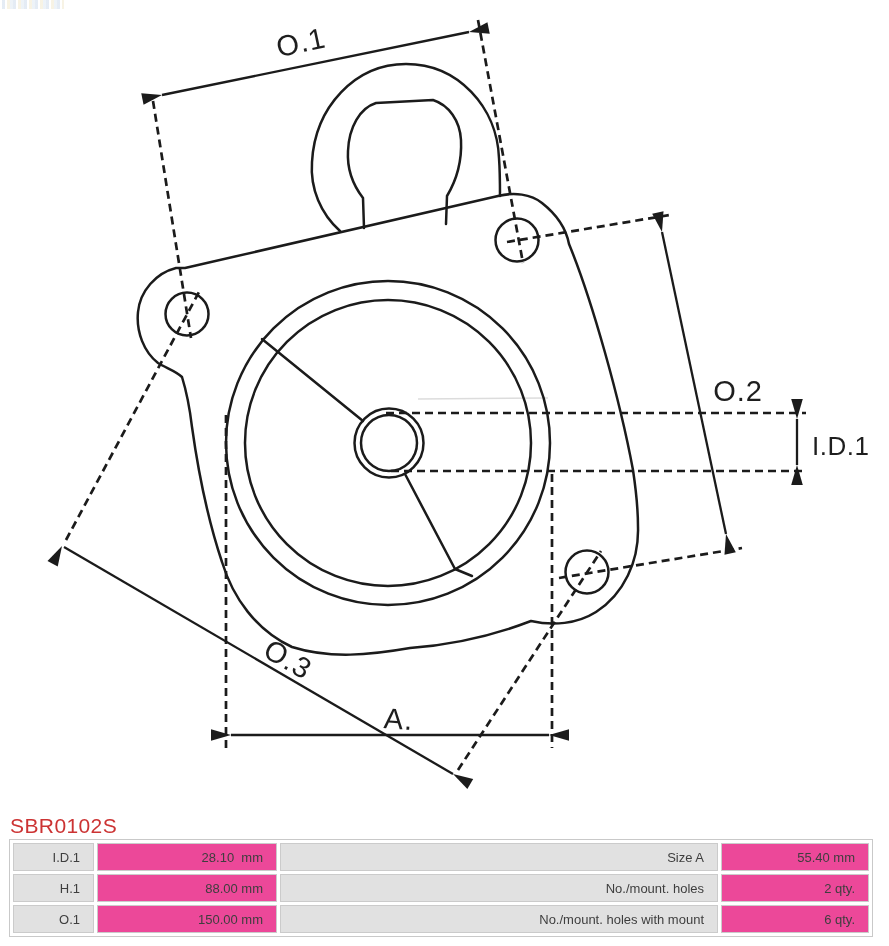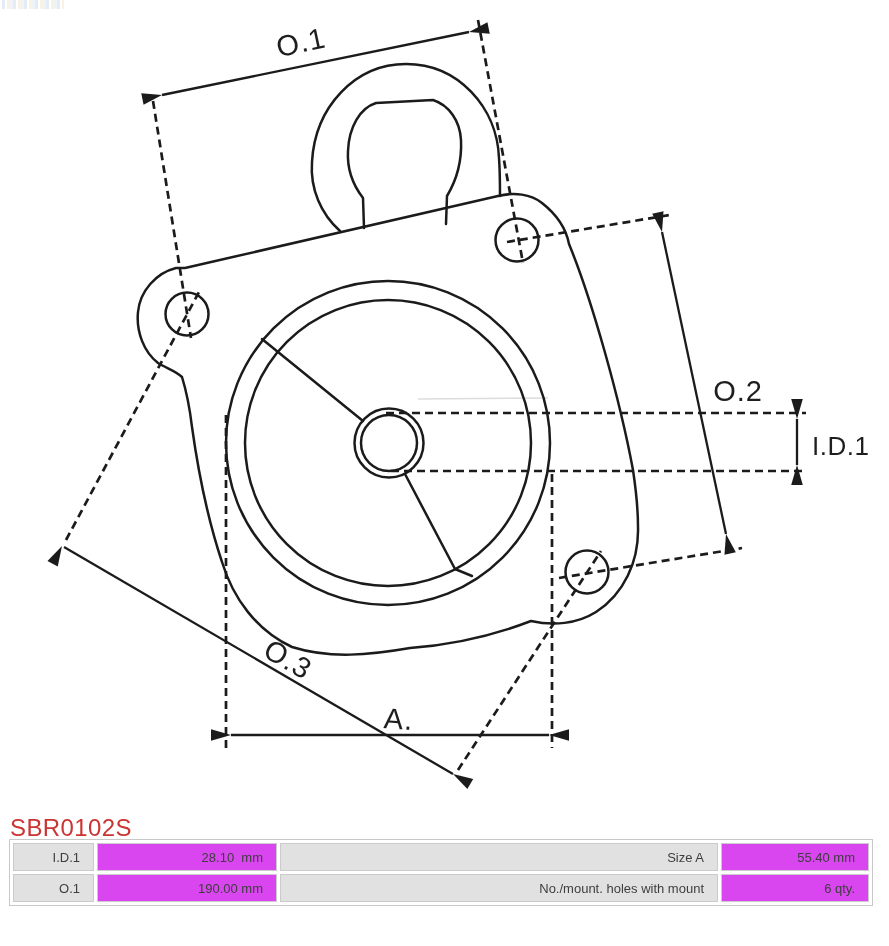--- a/index.html
+++ b/index.html
@@ -3,28 +3,28 @@
 <meta charset="utf-8">
 <style>
   html,body{margin:0;padding:0;background:#fff;}
   body{width:889px;height:946px;position:relative;font-family:"Liberation Sans",sans-serif;}
   .logo-remnant{position:absolute;top:0;left:2px;width:62px;height:9px;opacity:.55;
     background:repeating-linear-gradient(90deg,#cfdcec 0 3px,#ffffff 3px 5px,#f1e9cf 5px 8px,#dfe9f2 8px 11px);}
   .drawing-wrap{position:absolute;top:0;left:0;width:889px;height:810px;}
   svg text{font-family:"Liberation Sans",sans-serif;fill:#1e1e1e;}
   .dim-label{font-size:29px;letter-spacing:1px;}
   .dim-label-small{font-size:26px;letter-spacing:0.5px;}
-  .part-number{position:absolute;top:814px;left:10px;font-size:24px;font-weight:500;
+  .part-number{position:absolute;top:814px;left:10px;font-size:21px;font-weight:500;
     letter-spacing:.4px;color:#cc3333;}
   .spec-table{position:absolute;top:839px;left:9px;width:863px;table-layout:fixed;
     border-collapse:separate;border-spacing:3px;border:1px solid #c9c9c9;background:#fff;}
   .spec-table td{border:1px solid #cbcbcb;height:26px;font-size:13px;color:#3e3e3e;
     text-align:right;padding:0 13px 0 0;vertical-align:middle;overflow:hidden;}
   .spec-table td.lbl{background:#e1e1e1;}
-  .spec-table td.val{background:#d946ef;white-space:pre;}
+  .spec-table td.val{background:#ec4899;white-space:pre;}
 </style>
 </head>
 <body>
 
 <div class="logo-remnant"></div>
 
 <div class="drawing-wrap">
 <svg width="889" height="810" viewBox="0 0 889 810">
   <defs>
     <marker id="arrow" markerUnits="userSpaceOnUse" markerWidth="26" markerHeight="18" viewBox="-2 -9 26 18" refX="0" refY="0" orient="auto-start-reverse">
@@ -126,19 +126,25 @@
       <col style="width:148px">
   </colgroup>
   <tbody>
     <tr>
       <td class="lbl">I.D.1</td>
       <td class="val">28.10  mm</td>
       <td class="lbl">Size A</td>
       <td class="val">55.40 mm</td>
     </tr>
     <tr>
+      <td class="lbl">H.1</td>
+      <td class="val">88.00 mm</td>
+      <td class="lbl">No./mount. holes</td>
+      <td class="val">2 qty.</td>
+    </tr>
+    <tr>
       <td class="lbl">O.1</td>
-      <td class="val">190.00 mm</td>
+      <td class="val">150.00 mm</td>
       <td class="lbl">No./mount. holes with mount</td>
       <td class="val">6 qty.</td>
     </tr>
   </tbody>
 </table>
 
 </body></html>

